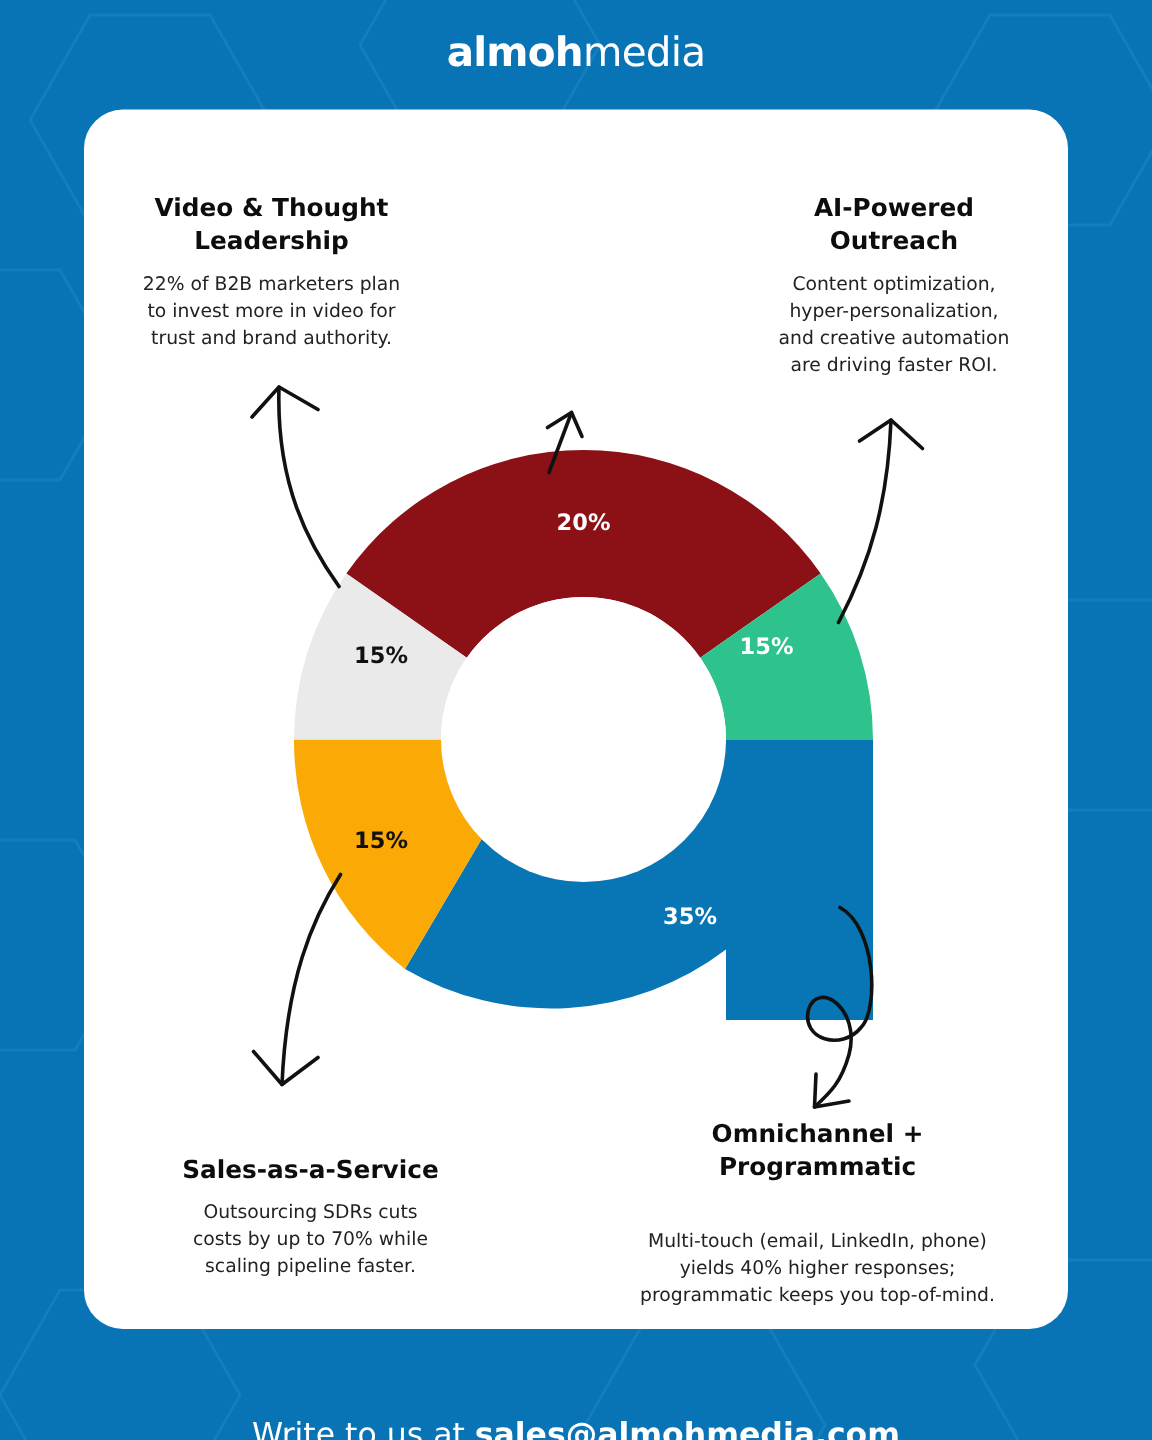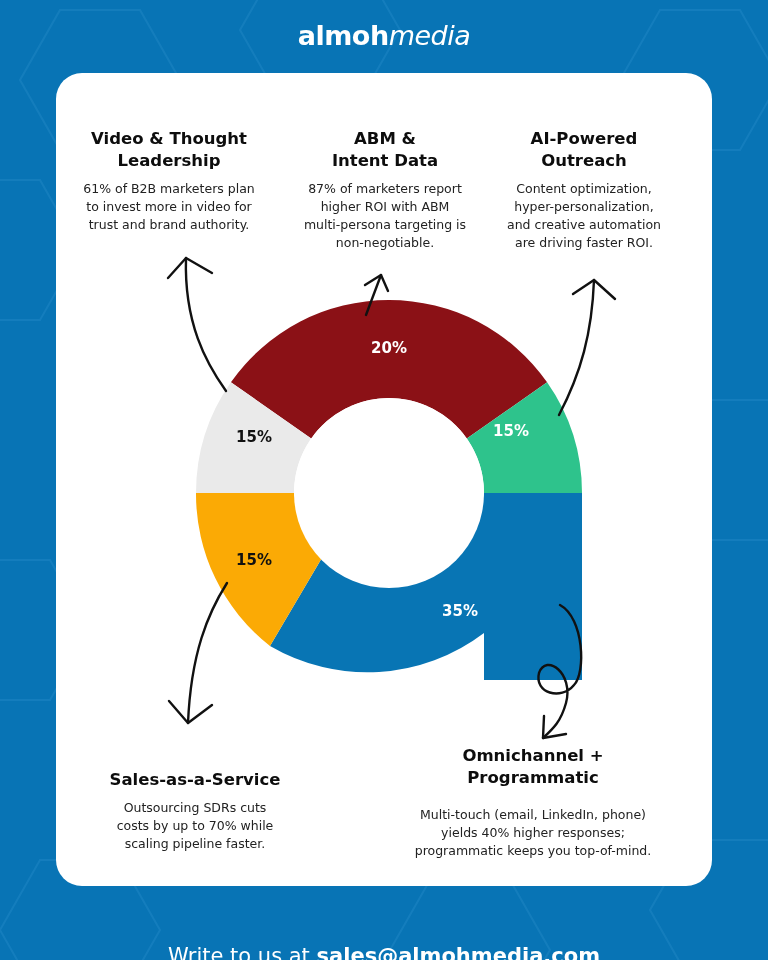--- a/index.html
+++ b/index.html
@@ -7,26 +7,26 @@
     width: 768px; height: 960px; overflow: hidden; position: relative;
     background: #0874B5;
     font-family: "DejaVu Sans", sans-serif;
   }
   .bg-pattern { position: absolute; inset: 0; pointer-events: none; }
   .brand {
     position: absolute; top: 20px; left: 0; width: 768px; text-align: center;
     color: #fff; font-size: 27px; letter-spacing: -0.5px;
   }
   .brand .b1 { font-weight: bold; }
-  .brand .b2 { font-weight: normal; font-style: italic; }
+  .brand .b2 { font-weight: normal; }
   .card {
     position: absolute; left: 56px; top: 73px; width: 656px; height: 813px;
     background: #fff; border-radius: 26px;
   }
-  .block { position: absolute; text-align: center; color: #111; }
+  .block { position: absolute; text-align: center; color: #111; padding-left: 12px; }
   .block h3 {
     margin: 0; font-size: 16.5px; line-height: 22px; font-weight: bold; color: #0d0d0d;
   }
   .block p {
     margin: 8px 0 0 0; font-size: 12.5px; line-height: 18px; color: #222;
   }
   .chart-svg { position: absolute; left: 0; top: 0; }
   .pct {
     position: absolute; font-weight: bold; font-size: 15px; transform: translate(-50%, -50%);
     white-space: nowrap;
@@ -97,38 +97,26 @@
   <div class="pct" style="left:404px; top:538px; color:#fff;text-align:center;">35%</div>
   <div class="pct" style="left:198px; top:487px; color:#111;">15%</div>
   <div class="pct" style="left:198px; top:364px; color:#111;">15%</div>
 
   <div class="block" style="left:0px; top:55px; width:226px;">
     <h3>
       <span>Video &amp; Thought</span><br>
       <span>Leadership</span>
     </h3>
     <p>
-      <span>61% of B2B marketers plan</span><br>
+      <span>22% of B2B marketers plan</span><br>
       <span>to invest more in video for</span><br>
       <span>trust and brand authority.</span>
     </p>
   </div>
 
-  <div class="block" style="left:214px; top:55px; width:230px;">
-    <h3>
-      <span>ABM &amp;</span><br>
-      <span>Intent Data</span>
-    </h3>
-    <p>
-      <span>87% of marketers report</span><br>
-      <span>higher ROI with ABM</span><br>
-      <span>multi-persona targeting is</span><br>
-      <span>non-negotiable.</span>
-    </p>
-  </div>
 
   <div class="block" style="left:428px; top:55px; width:200px;text-align:center;">
     <h3>
       <span>AI-Powered</span><br>
       <span>Outreach</span>
     </h3>
     <p>
       <span>Content optimization,</span><br>
       <span>hyper-personalization,</span><br>
       <span>and creative automation</span><br>
@@ -145,21 +133,21 @@
       <span>costs by up to 70% while</span><br>
       <span>scaling pipeline faster.</span>
     </p>
   </div>
 
   <div class="block" style="left:322px; top:672px; width:310px;">
     <h3>
       <span>Omnichannel +</span><br>
       <span>Programmatic</span>
     </h3>
-    <p style="margin-top:17px;">
+    <p style="margin-top:29px;">
       <span>Multi-touch (email, LinkedIn, phone)</span><br>
       <span>yields 40% higher responses;</span><br>
       <span>programmatic keeps you top-of-mind.</span>
     </p>
   </div>
 </div>
 
 <div class="footer">
   <span>Write to us at </span><span class="email">sales@almohmedia.com</span>
 </div>

